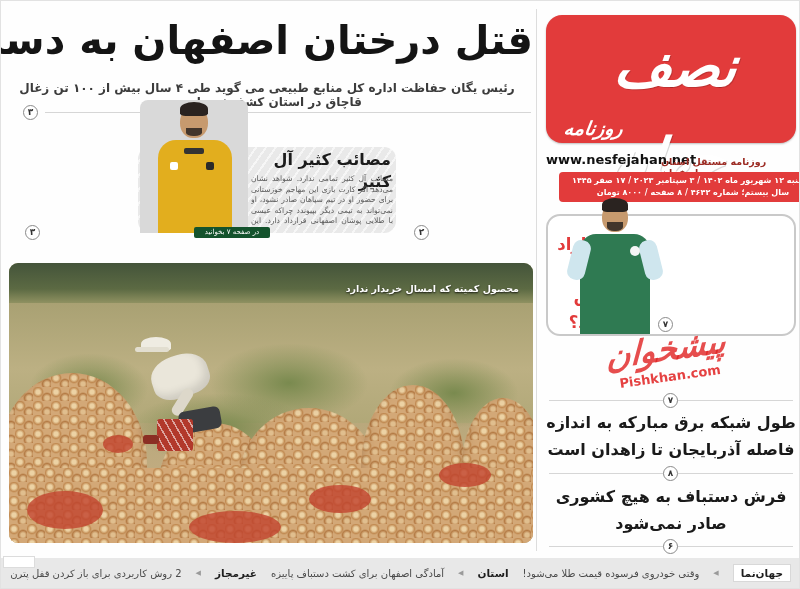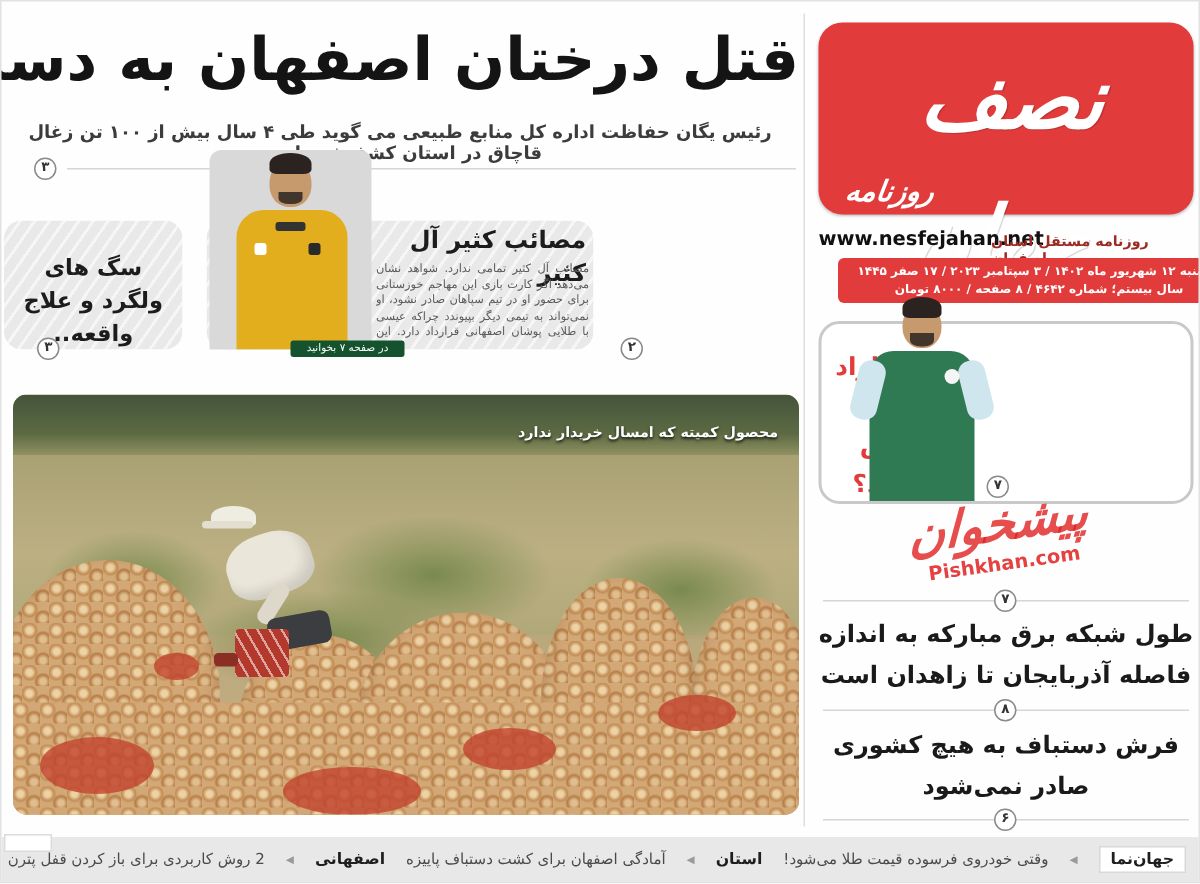--- a/index.html
+++ b/index.html
@@ -180,23 +180,20 @@
     <div class="beard" style="left:46px; top:28px; width:16px; height:8px;"></div>
     <div class="jersey-yellow" style="left:18px; top:40px; width:74px; height:93px;"></div>
     <div style="position:absolute; left:44px; top:48px; width:20px; height:6px; background:#333; border-radius:2px;"></div>
     <div style="position:absolute; left:30px; top:62px; width:8px; height:8px; background:#fff; border-radius:2px;"></div>
     <div style="position:absolute; left:66px; top:62px; width:8px; height:8px; background:#2a2a2a; border-radius:2px;"></div>
   </div>
   <div class="abs teaser-title" style="left:250px; top:148px; width:140px; text-align:right; font-size:16px;">مصائب کثیر آل کثیر</div>
   <div class="abs teaser-body" style="left:250px; top:173px; width:142px; height:53px; overflow:hidden;">مصائب آل کثیر تمامی ندارد. شواهد نشان می‌دهد اگر کارت بازی این مهاجم خوزستانی برای حضور او در تیم سپاهان صادر نشود، او نمی‌تواند به تیمی دیگر بپیوندد چراکه عیسی با طلایی پوشان اصفهانی قرارداد دارد. این موضوعی است که رئیس کمیته نقل و انتقالات...</div>
   <div class="abs read-tag" style="left:193px; top:226px; width:76px;">در صفحه ۷ بخوانید</div>
 
-  <div class="abs hatch" style="left:2px; top:146px; width:119px; height:86px;">
-    <div class="teaser-title" style="padding:20px 6px 0 6px;">سگ های ولگرد و علاج واقعه..</div>
-  </div>
   <div class="abs page-circle" style="left:24px; top:224px;">۳</div>
 
   <div class="abs sport-box">
     <div class="sport-title">
       <div>وینگر مازاد</div>
       <div>آبی ها، سبزپوش</div>
       <div>می شود؟</div>
     </div>
     <div style="position:absolute; left:12px; top:-14px; width:110px; height:132px; overflow:visible;">
       <div class="head" style="left:42px; top:0; width:26px; height:30px;"></div>
@@ -264,20 +261,20 @@
 
   <div class="abs footer-bar">
     <span class="footer-label chip">جهان‌نما</span>
     <span class="footer-arrow">◀</span>
     <span class="footer-text">وقتی خودروی فرسوده قیمت طلا می‌شود!</span>
 
     <span class="footer-label">استان</span>
     <span class="footer-arrow">◀</span>
     <span class="footer-text">آمادگی اصفهان برای کشت دستباف پاییزه</span>
 
-    <span class="footer-label">اصفهانی</span>
+    <span class="footer-label">غیرمجاز</span>
     <span class="footer-arrow">◀</span>
     <span class="footer-text">2 روش کاربردی برای باز کردن قفل پترن</span>
 
   </div>
   <div class="footer-notch"></div>
 
 </div>
 
 </body></html>

